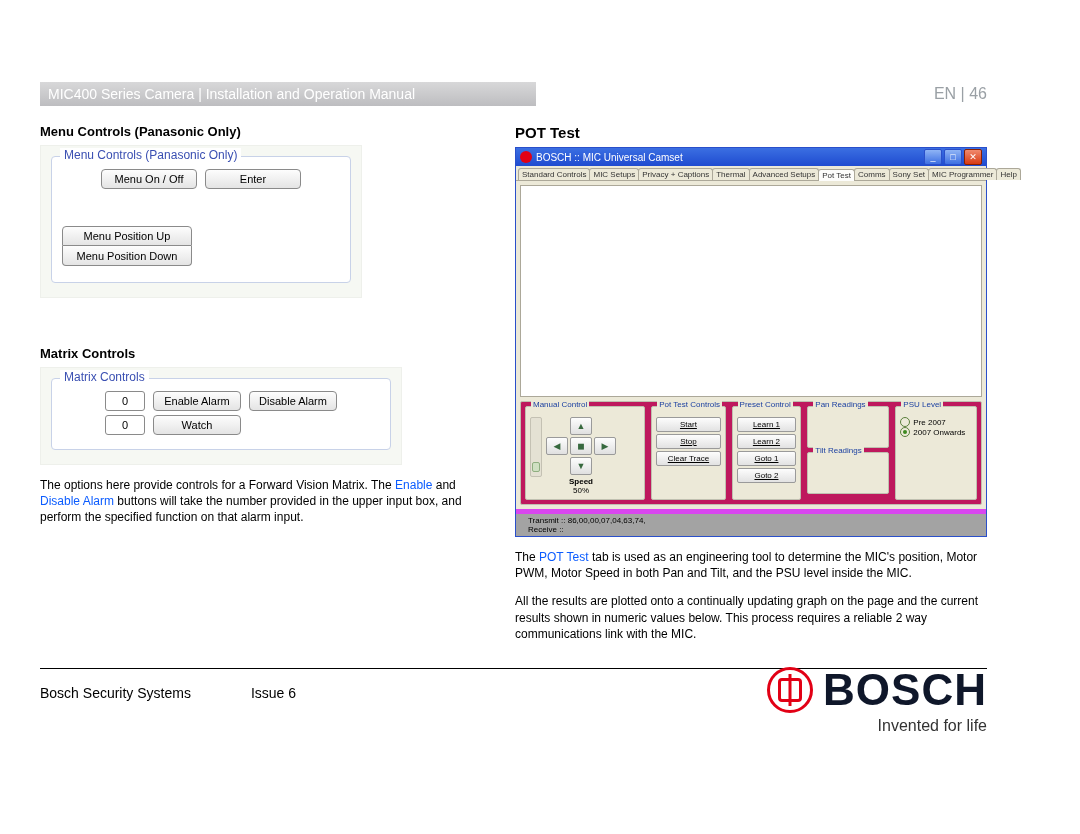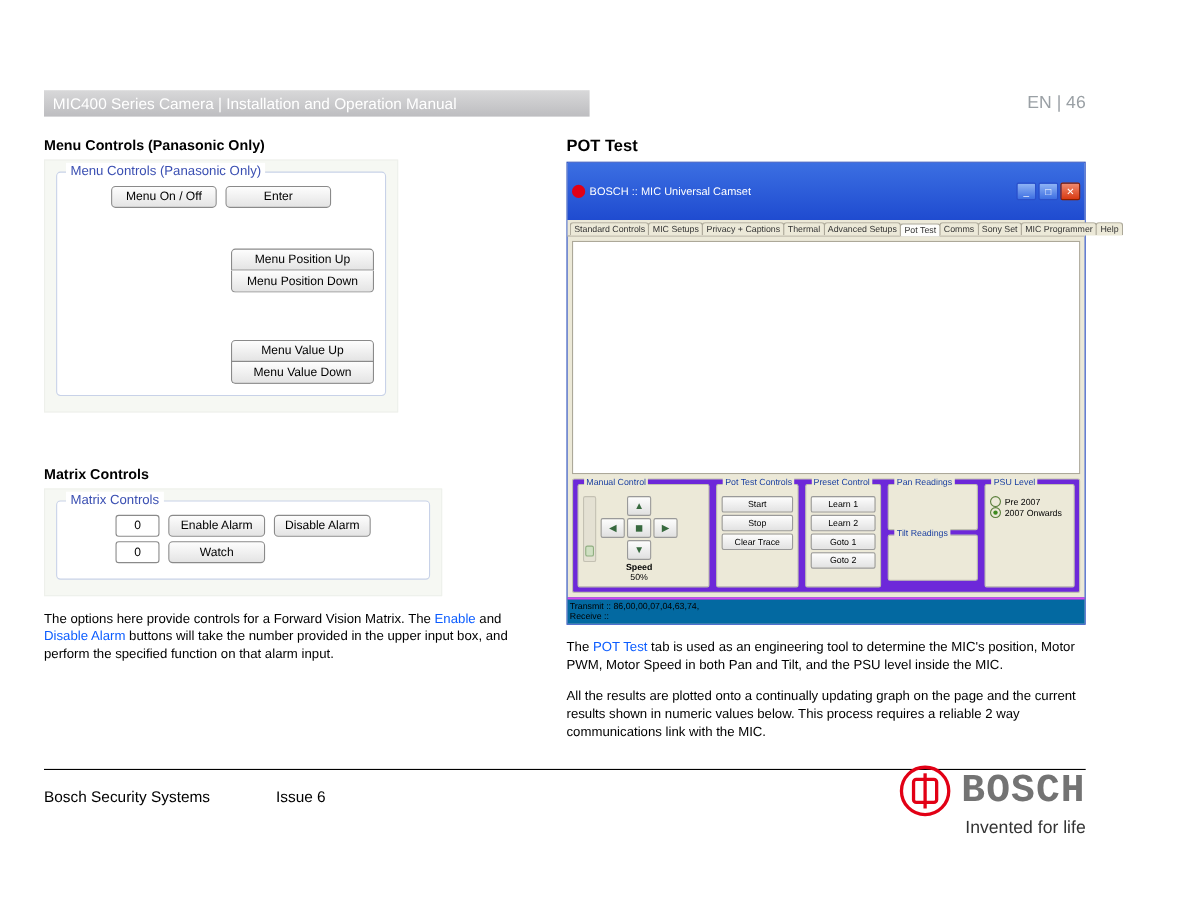--- a/index.html
+++ b/index.html
@@ -86,21 +86,21 @@
     background: linear-gradient(#fdfdfd, #e4e4e4);
     border: 1px solid #8a8a8a;
     border-radius: 4px;
     height: 20px;
     font-size: 11px;
     padding: 0 6px;
     box-sizing: border-box;
     min-width: 96px;
   }
   .menu-row { display: flex; gap: 8px; margin-bottom: 3px; justify-content: center; }
-  .menu-stack { display: flex; flex-direction: column; align-items: flex-end; gap: 0; margin-top: 37px; }
+  .menu-stack { display: flex; flex-direction: column; align-items: flex-start; gap: 0; margin-top: 37px; }
   .menu-stack .btnwin { width: 130px; border-radius: 0; border-top-width: 0; }
   .menu-stack .btnwin:first-child { border-top-width: 1px; border-top-left-radius: 4px; border-top-right-radius: 4px; }
   .menu-stack .btnwin:last-child { border-bottom-left-radius: 4px; border-bottom-right-radius: 4px; }
 
   
   .matrix-row { display: flex; gap: 8px; margin-bottom: 4px; justify-content: center; }
   .numbox {
     width: 40px;
     height: 20px;
     background: #fff;
@@ -139,38 +139,38 @@
     position: relative; box-sizing: border-box;
   }
   .logo-mark::before {
     content: ""; position: absolute; left: 8px; right: 8px; top: 8px; bottom: 8px;
     border: 3px solid #e20015; border-radius: 4px;
   }
   .logo-mark::after {
     content: ""; position: absolute; left: 50%; top: 4px; bottom: 4px; width: 3px;
     background: #e20015; transform: translateX(-50%);
   }
-  .logo-text { font-family: Liberation Mono, monospace; font-weight: bold; font-size: 36px; color: #737373; letter-spacing: 1px;}
+  .logo-text { font-family: Liberation Sans, sans-serif; font-weight: bold; font-size: 44px; color: #0f172a; letter-spacing: 1px;}
   .logo-slogan { font-size: 16px; color: #333; margin-top: 2px; }
 
   
   .appwin {
     width: 472px;
     border: 1px solid #2a4fca;
     background: #ece9d8;
     font-size: 10px;
     box-sizing: border-box;
   }
   .titlebar {
     background: linear-gradient(#3b6fe2, #1f4bd0);
     color: #fff;
     display: flex;
     align-items: center;
     height: 18px;
-    padding: 17px 4px;
+    padding: 0 4px;
   }
   .titlebar .appicon {
     width: 12px; height: 12px; background: #e20015; border-radius: 50%; margin-right: 4px; display: inline-block;
   }
   .titlebar .spacer { flex: 1; }
   .wbtn { width: 16px; height: 14px; margin-left: 2px; display: inline-flex; align-items:center; justify-content:center; font-size: 9px; border-radius: 2px;}
   .wbtn.min, .wbtn.max { background: linear-gradient(#8fb4f5, #3d6fe2); color: #fff; border: 1px solid #2a4fca;}
   .wbtn.close { background: linear-gradient(#f08a6e, #d83a12); color: #fff; border: 1px solid #8a1f00;}
   .tabs {
     display: flex;
@@ -200,51 +200,51 @@
     margin: 4px;
     border: 1px solid #aca899;
   }
   .lowerpanel {
     margin: 0 4px 4px;
     border: 1px solid #c0c0b0;
     border-radius: 2px;
     padding: 4px;
     display: flex;
     gap: 6px;
-    background: #6d28d9;
+    background: #be185d;
   }
   .subgrp {
     border: 1px solid #c0c0b0;
     border-radius: 2px;
     position: relative;
     padding: 10px 4px 4px;
     background: #ece9d8;
   }
   .subgrp-title {
     position: absolute; top: -7px; left: 5px;
     font-size: 8px; color: #1a3fa0; background: #ece9d8; padding: 0 2px;
   }
   .manual { width: 120px; }
   .arrows { display: grid; grid-template-columns: repeat(3, 22px); grid-template-rows: repeat(3, 18px); gap: 2px; justify-content: center; }
   .abtn { background: linear-gradient(#fdfdfd,#e0e0e0); border: 1px solid #9a9a9a; border-radius: 2px; display:flex; align-items:center; justify-content:center; font-size:9px; color:#37693e;}
   .slider { width: 10px; height: 58px; background: #e4e1d3; border: 1px solid #c4c1b3; border-radius: 2px; display:inline-block; position:relative;}
   .slider::after{content:"";position:absolute;left:1px;right:1px;height:8px;bottom:4px;background:#cfe0c2;border:1px solid #8fae80;border-radius:2px;}
   .manual-row{display:flex;gap:4px;align-items:flex-start;}
   .speed{font-size:8px; text-align:center; margin-top:2px;}
-  .small-stack{display:flex;flex-direction:column;gap:2px;}
+  .small-stack{display:flex;flex-direction:column;gap:2px;text-decoration:underline;}
   .sbtn{background:linear-gradient(#fdfdfd,#e2e2e2);border:1px solid #9a9a9a;border-radius:2px;font-size:8px;height:13px;display:flex;align-items:center;justify-content:center;min-width:50px;}
   .pottest{width:70px;}
   .preset{width:65px;}
   .pan{width:72px;}
   .tilt{width:72px;}
   .psu{width:78px;}
   .radio{display:flex;align-items:center;gap:3px;font-size:8px;}
   .radio .dot{width:8px;height:8px;border:1px solid #5a7f3b;border-radius:50%;display:inline-block;}
   .radio .dot.on::after{content:"";display:block;width:4px;height:4px;background:#3d8a1f;border-radius:50%;margin:2px;}
-  .statusbar{background:#0369a1;border-top:2px solid #d946ef;font-size:8px;padding:2px 2px;}
+  .statusbar{background:#a3a3a3;border-top:5px solid #d946ef;font-size:8px;padding:2px 12px;}
 </style>
 </head>
 <body>
 
 <div class="page">
   <div class="topbar">
     <div class="topbar-grey">MIC400 Series Camera | Installation and Operation Manual</div>
     <div class="topbar-spacer"></div>
     <div class="topbar-page">
       <span class="lang" style="font-weight:normal;color:#9aa0a5">EN</span><span> | </span><span class="num">46</span>
@@ -261,24 +261,20 @@
           <div class="grp-title">Menu Controls (Panasonic Only)</div>
           <div class="menu-row">
             <div class="btnwin">Menu On / Off</div>
             <div class="btnwin">Enter</div>
           </div>
           <div class="menu-stack">
             <div class="btnwin">Menu Position Up</div>
             <div class="btnwin">Menu Position Down</div>
           </div>
           <div class="gap" style="height:6px"></div>
-          <div class="menu-stack">
-            <div class="btnwin">Menu Value Up</div>
-            <div class="btnwin">Menu Value Down</div>
-          </div>
         </div>
       </div>
 
       <div style="height:40px"></div>
       <div class="section-title">Matrix Controls</div>
 
       <div class="lightbox" style="width:340px">
         <div class="grp">
           <div class="grp-title">Matrix Controls</div>
           <div class="matrix-row">

